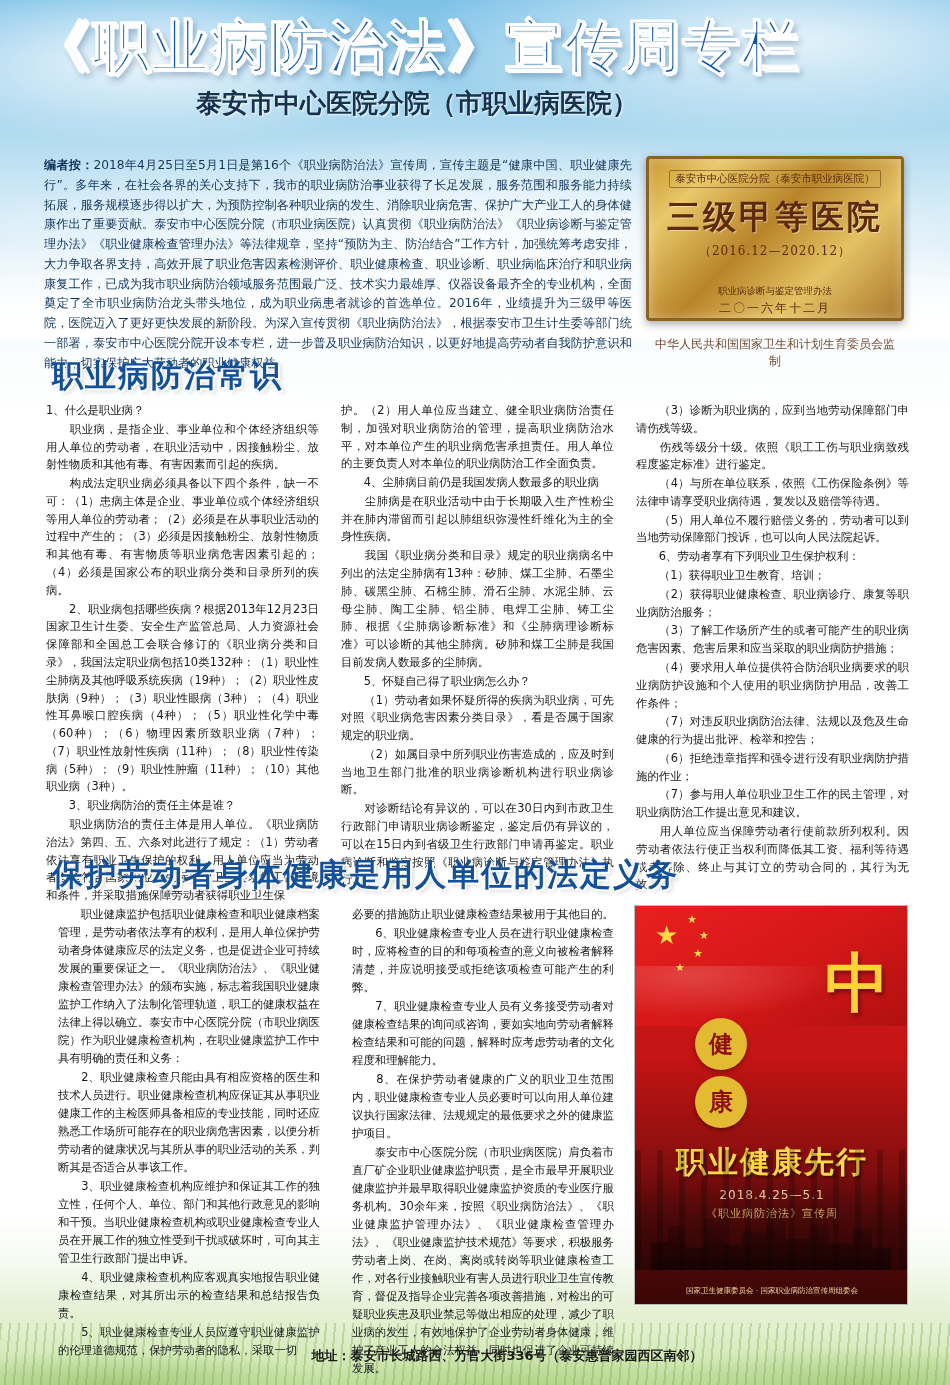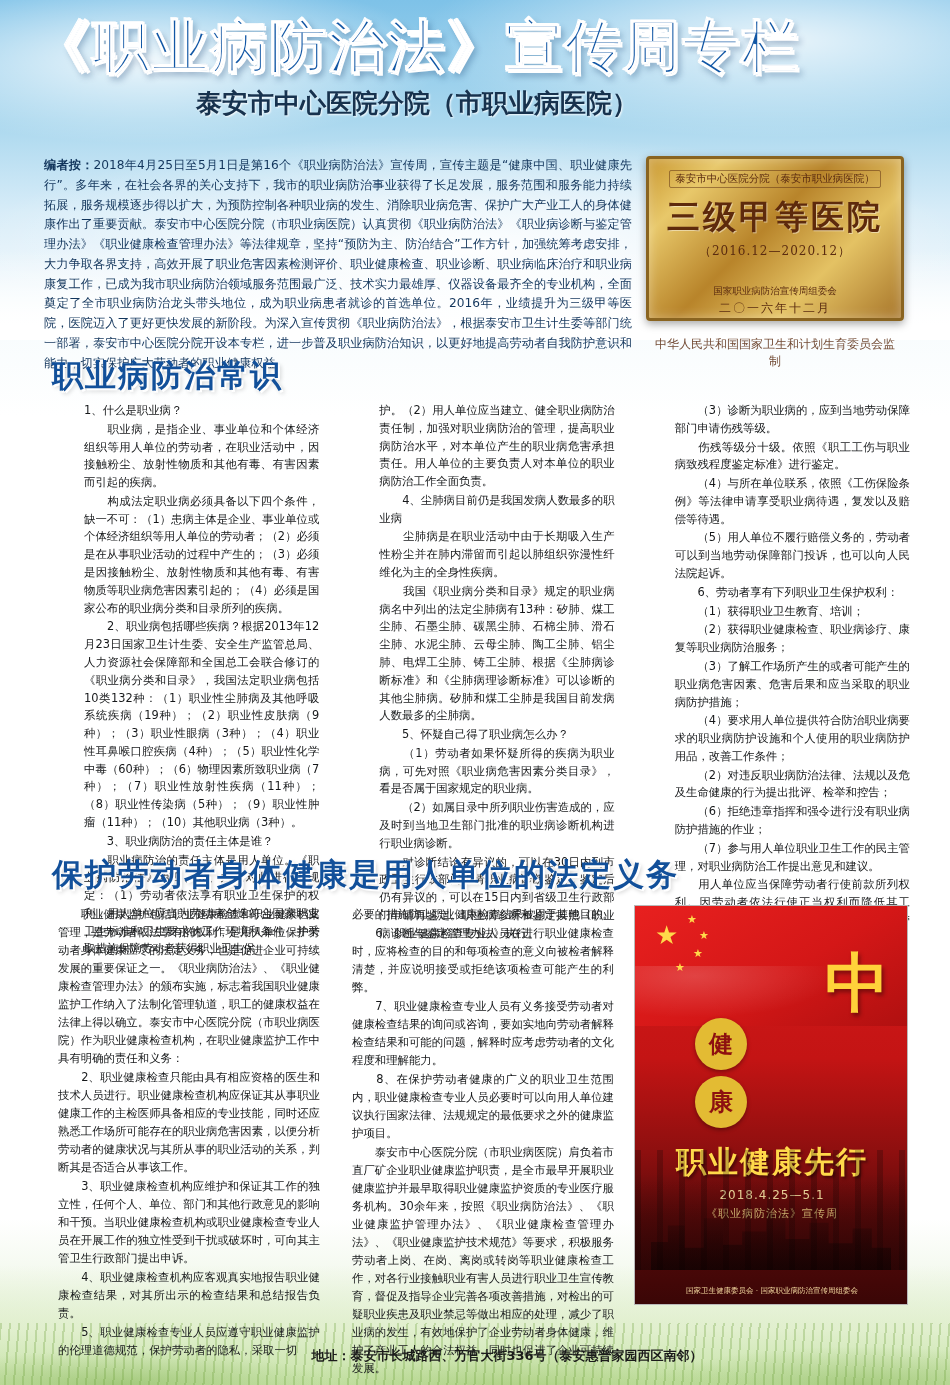--- a/index.html
+++ b/index.html
@@ -88,21 +88,21 @@
   .sec1-title{
     position:absolute;left:52px;top:355px;z-index:5;
     font-family:"DejaVu Serif","Liberation Serif",serif;
     font-size:31px;font-weight:bold;color:#12509a;letter-spacing:2px;
     text-shadow:2px 2px 0 #ffffff, 3px 3px 4px rgba(0,0,0,.18);
   }
   .sec1-cols{
     position:absolute;left:46px;top:402px;width:864px;z-index:5;
     display:flex;gap:22px;
   }
-  .sec1-cols .col{width:273px;font-size:11.4px;line-height:1.56;color:#16181a;text-align:justify;margin-left:38px;}
+  .sec1-cols .col{width:273px;font-size:11.4px;line-height:1.56;color:#16181a;text-align:justify;}
   .sec1-cols .col p{margin:0 0 1px 0;}
 
   
   .sec2-title{
     position:absolute;left:52px;top:854px;z-index:5;width:850px;
     font-family:"DejaVu Serif","Liberation Serif",serif;
     font-size:31px;font-weight:bold;color:#12509a;letter-spacing:2px;
     text-shadow:2px 2px 0 #ffffff, 3px 3px 4px rgba(0,0,0,.18);
   }
   .sec2-wrap{position:absolute;left:46px;top:905px;width:864px;z-index:5;display:flex;gap:20px;}
@@ -194,21 +194,21 @@
   </div>
 
   <div class="editor-wrap">
     <div class="editor-text">
       <span class="lead">编者按：</span><span>2018年4月25日至5月1日是第16个《职业病防治法》宣传周，宣传主题是“健康中国、职业健康先行”。多年来，在社会各界的关心支持下，我市的职业病防治事业获得了长足发展，服务范围和服务能力持续拓展，服务规模逐步得以扩大，为预防控制各种职业病的发生、消除职业病危害、保护广大产业工人的身体健康作出了重要贡献。泰安市中心医院分院（市职业病医院）认真贯彻《职业病防治法》《职业病诊断与鉴定管理办法》《职业健康检查管理办法》等法律规章，坚持“预防为主、防治结合”工作方针，加强统筹考虑安排，大力争取各界支持，高效开展了职业危害因素检测评价、职业健康检查、职业诊断、职业病临床治疗和职业病康复工作，已成为我市职业病防治领域服务范围最广泛、技术实力最雄厚、仪器设备最齐全的专业机构，全面奠定了全市职业病防治龙头带头地位，成为职业病患者就诊的首选单位。2016年，业绩提升为三级甲等医院，医院迈入了更好更快发展的新阶段。为深入宣传贯彻《职业病防治法》，根据泰安市卫生计生委等部门统一部署，泰安市中心医院分院开设本专栏，进一步普及职业病防治知识，以更好地提高劳动者自我防护意识和能力，切实保护广大劳动者的职业健康权益。</span>
     </div>
     <div class="plaque">
       <div class="p1">泰安市中心医院分院（泰安市职业病医院）</div>
       <div class="p2">三级甲等医院</div>
       <div class="p3">（2016.12—2020.12）</div>
-      <div class="p4">国家职业病防治宣传周组委会</div>
+      <div class="p4">职业病诊断与鉴定管理办法</div>
       <div class="p5">二〇一六年十二月</div>
       <div class="p6">中华人民共和国国家卫生和计划生育委员会监制</div>
     </div>
   </div>
 
   <div class="sec1-title">职业病防治常识</div>
   <div class="sec1-cols">
     <div class="col">
       <p>1、什么是职业病？</p>
       <p>　　职业病，是指企业、事业单位和个体经济组织等用人单位的劳动者，在职业活动中，因接触粉尘、放射性物质和其他有毒、有害因素而引起的疾病。</p>
@@ -230,21 +230,21 @@
     <div class="col">
       <p>　　（3）诊断为职业病的，应到当地劳动保障部门申请伤残等级。</p>
       <p>　　伤残等级分十级。依照《职工工伤与职业病致残程度鉴定标准》进行鉴定。</p>
       <p>　　（4）与所在单位联系，依照《工伤保险条例》等法律申请享受职业病待遇，复发以及赔偿等待遇。</p>
       <p>　　（5）用人单位不履行赔偿义务的，劳动者可以到当地劳动保障部门投诉，也可以向人民法院起诉。</p>
       <p>　　6、劳动者享有下列职业卫生保护权利：</p>
       <p>　　（1）获得职业卫生教育、培训；</p>
       <p>　　（2）获得职业健康检查、职业病诊疗、康复等职业病防治服务；</p>
       <p>　　（3）了解工作场所产生的或者可能产生的职业病危害因素、危害后果和应当采取的职业病防护措施；</p>
       <p>　　（4）要求用人单位提供符合防治职业病要求的职业病防护设施和个人使用的职业病防护用品，改善工作条件；</p>
-      <p>　　（2）对违反职业病防治法律、法规以及危及生命健康的行为提出批评、检举和控告；</p>
+      <p>　　（7）对违反职业病防治法律、法规以及危及生命健康的行为提出批评、检举和控告；</p>
       <p>　　（6）拒绝违章指挥和强令进行没有职业病防护措施的作业；</p>
       <p>　　（7）参与用人单位职业卫生工作的民主管理，对职业病防治工作提出意见和建议。</p>
       <p>　　用人单位应当保障劳动者行使前款所列权利。因劳动者依法行使正当权利而降低其工资、福利等待遇或者解除、终止与其订立的劳动合同的，其行为无效。</p>
     </div>
   </div>
 
   <div class="sec2-title">保护劳动者身体健康是用人单位的法定义务</div>
   <div class="sec2-wrap">
     <div class="col">
       <p>　　职业健康监护包括职业健康检查和职业健康档案管理，是劳动者依法享有的权利，是用人单位保护劳动者身体健康应尽的法定义务，也是促进企业可持续发展的重要保证之一。《职业病防治法》、《职业健康检查管理办法》的颁布实施，标志着我国职业健康监护工作纳入了法制化管理轨道，职工的健康权益在法律上得以确立。泰安市中心医院分院（市职业病医院）作为职业健康检查机构，在职业健康监护工作中具有明确的责任和义务：</p>

